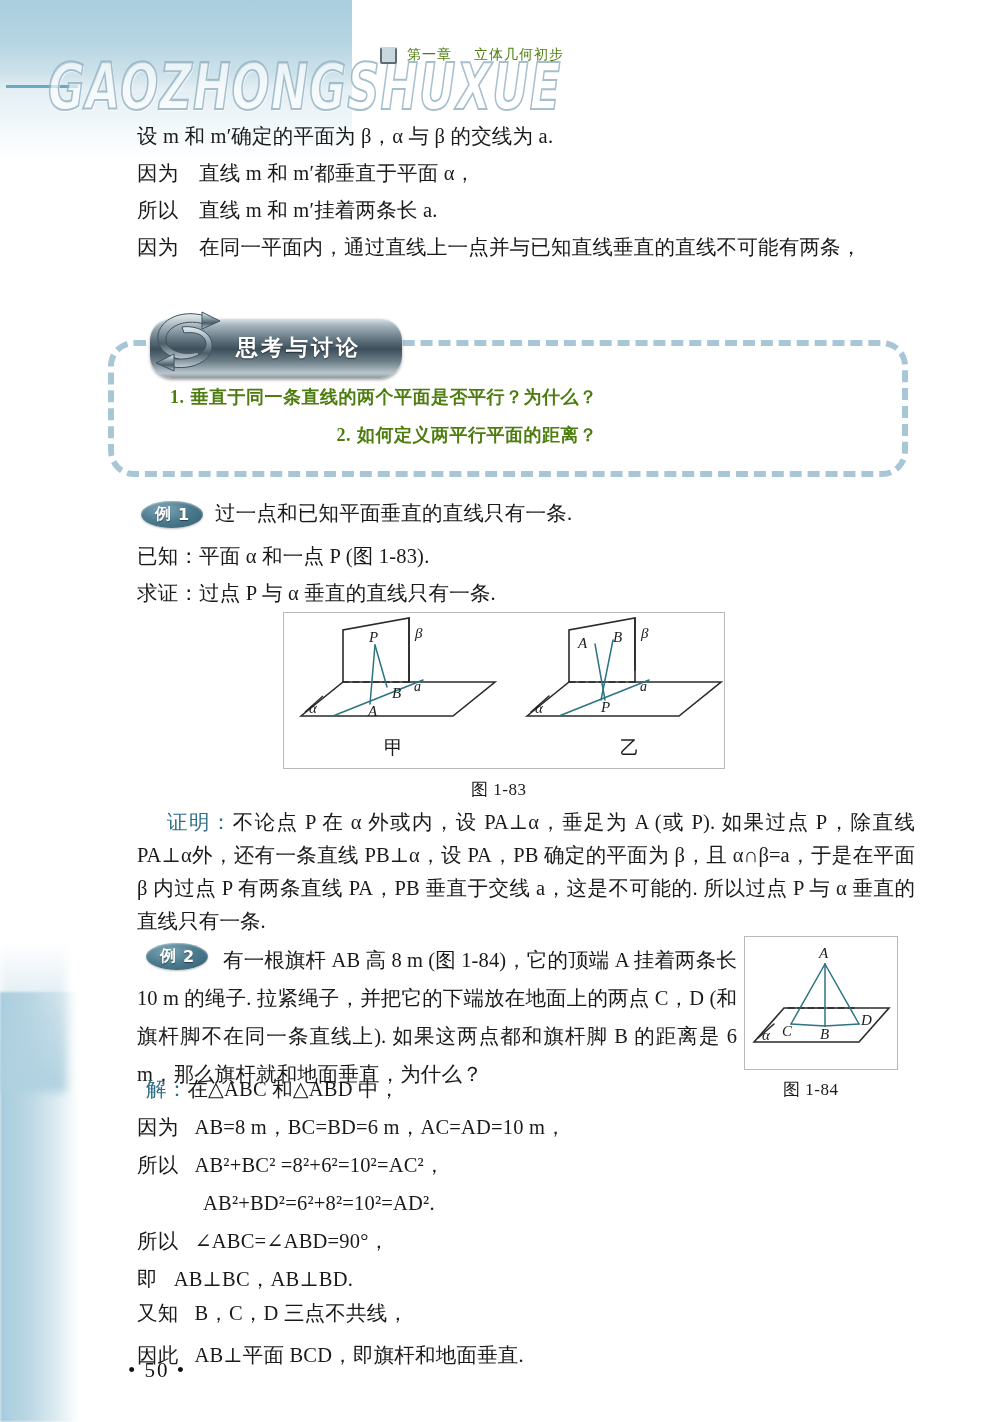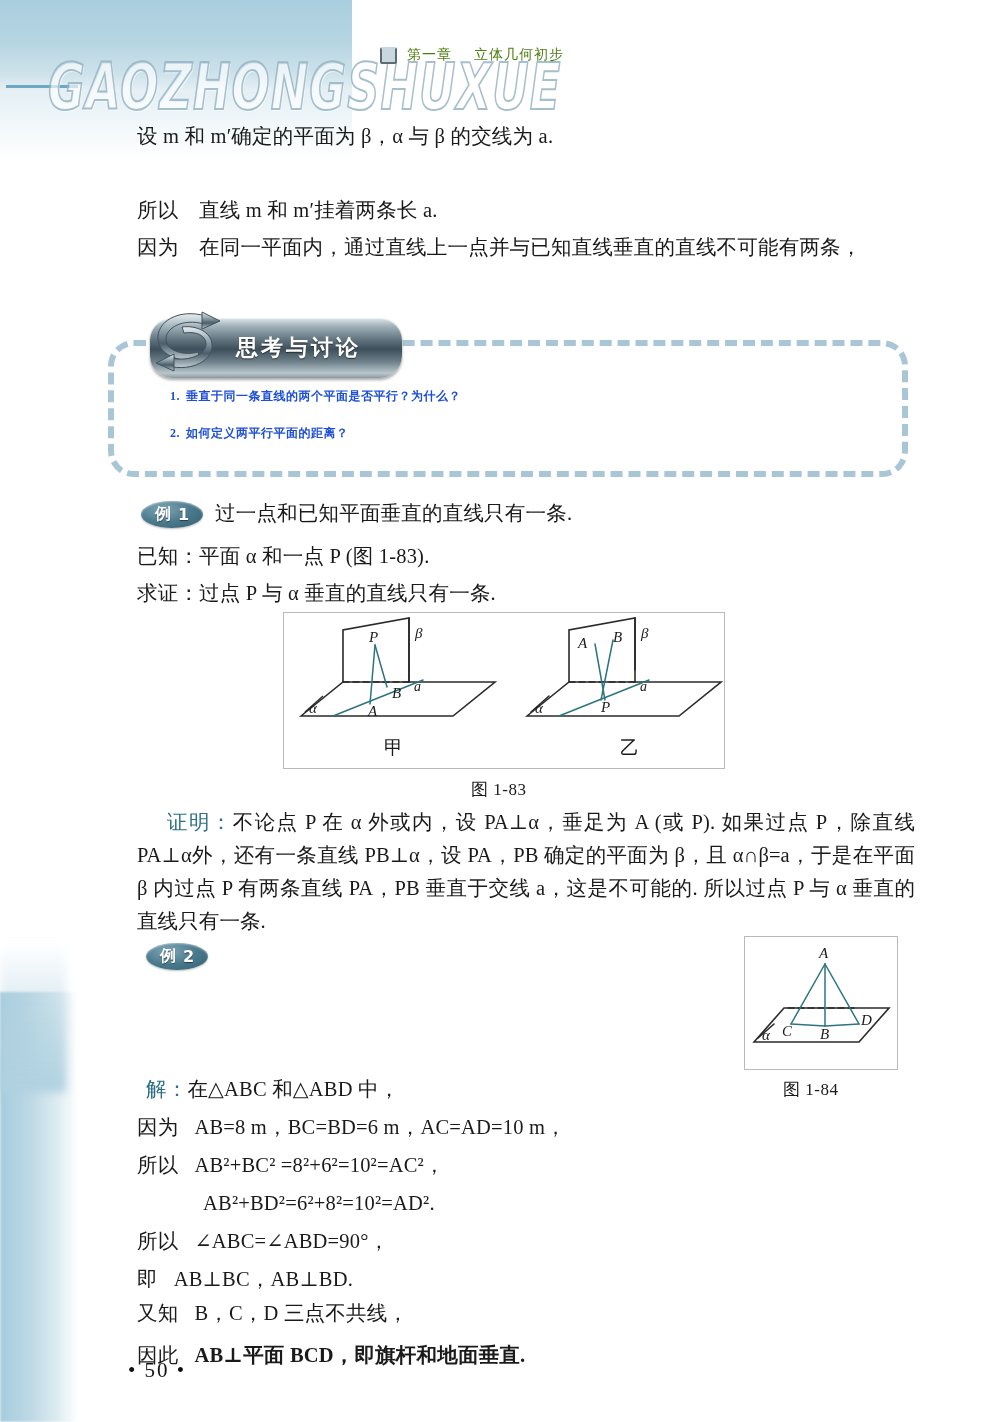--- a/index.html
+++ b/index.html
@@ -100,23 +100,23 @@
     font-size:22px;font-weight:700;color:#ffffff;letter-spacing:3px;
     text-shadow:0 1px 1px rgba(0,0,0,.55);
   }
   .swirl{
     position:absolute;left:148px;top:310px;width:100px;height:62px;
   }
   .think-items{
     position:absolute;left:170px;top:378px;
   }
   .think-items div{
-    font-size:12px;line-height:37px;letter-spacing:.5px;
-    font-family:"DejaVu Sans","Liberation Sans",sans-serif;
-    font-weight:600;color:#1d4ed8;
+    font-size:18px;line-height:37px;letter-spacing:.5px;
+    font-family:"DejaVu Sans","Liberation Sans",sans-serif;
+    font-weight:600;color:#4d7c0f;text-align:right;
   }
   .think-items .num{font-family:"Liberation Serif",serif;font-weight:700;margin-right:6px;}
 
   
   .ex-badge{
     position:absolute;
     width:62px;height:27px;border-radius:50%;
     background:radial-gradient(ellipse at 36% 30%,#7fa6b6 0%,#4c7b8e 48%,#2f5e71 100%);
     box-shadow:inset 0 1px 2px rgba(255,255,255,.45),0 1px 2px rgba(0,0,0,.25);
     display:flex;align-items:center;justify-content:center;gap:7px;
@@ -163,20 +163,21 @@
 <div class="header">
   <div class="sq"></div>
   <div class="htxt">
     <span class="chap">第一章</span><span>立体几何初步</span>
   </div>
 </div>
 
 <div class="page-body">
 
   <div class="line" style="left:137px;top:126px;">设 m 和 m′确定的平面为 β，α 与 β 的交线为 a.</div>
+  <div class="line" style="left:137px;top:163px;">因为　直线 m 和 m′都垂直于平面 α，</div>
   <div class="line" style="left:137px;top:200px;">所以　直线 m 和 m′挂着两条长 a.</div>
   <div class="line" style="left:137px;top:237px;">因为　在同一平面内，通过直线上一点并与已知直线垂直的直线不可能有两条，</div>
 
   <div class="think-box"></div>
 
   <div class="think-badge">
     <span class="label">思考与讨论</span>
   </div>
   <svg class="swirl" viewBox="0 0 100 62">
     <defs>
@@ -272,20 +273,21 @@
   <div class="fig-cap" style="left:471px;top:778px;">图 1-83</div>
 
   <div class="para" style="left:137px;top:806px;width:778px;text-indent:30px;text-align:justify;">
     <span class="kw">证明：</span><span>不论点 P 在 α 外或内，设 PA⊥α，垂足为 A (或 P). 如果过点 P，除直线 PA⊥α外，还有一条直线 PB⊥α，设 PA，PB 确定的平面为 β，且 α∩β=a，于是在平面 β 内过点 P 有两条直线 PA，PB 垂直于交线 a，这是不可能的. 所以过点 P 与 α 垂直的直线只有一条.</span>
   </div>
 
   <div class="ex-badge" style="left:146px;top:943px;">
     <span>例</span>
     <span>2</span>
   </div>
+  <div class="para" style="left:137px;top:941px;width:600px;text-indent:86px;line-height:38px;text-align:justify;">有一根旗杆 AB 高 8 m (图 1-84)，它的顶端 A 挂着两条长 10 m 的绳子. 拉紧绳子，并把它的下端放在地面上的两点 C，D (和旗杆脚不在同一条直线上). 如果这两点都和旗杆脚 B 的距离是 6 m，那么旗杆就和地面垂直，为什么？</div>
 
   <div class="fig-frame" style="left:744px;top:936px;width:152px;height:132px;"></div>
   <svg style="position:absolute;left:744px;top:936px;" width="152" height="132">
     <g stroke="#2a2a2a" stroke-width="1.6" fill="none" stroke-linecap="round">
       <polygon points="10,106 40,72 145,72 115,106"></polygon>
       <path d="M44,72 L110,72" stroke-dasharray="6,4" stroke="#2a2a2a"></path>
       <path d="M14,102 L30,88"></path>
     </g>
     <g stroke="#2c7480" stroke-width="1.5" fill="none" stroke-linecap="round">
       <path d="M81,28 L81,90"></path>
@@ -317,17 +319,17 @@
   <div class="line" style="left:137px;top:1231px;">
     <span>所以</span><span style="margin-left:16px;">∠ABC=∠ABD=90°，</span>
   </div>
   <div class="line" style="left:137px;top:1269px;">
     <span>即</span><span style="margin-left:16px;">AB⊥BC，AB⊥BD.</span>
   </div>
   <div class="line" style="left:137px;top:1303px;font-family:Liberation Serif, serif;">
     <span>又知</span><span style="margin-left:16px;">B，C，D 三点不共线，</span>
   </div>
   <div class="line" style="left:137px;top:1345px;">
-    <span>因此</span><span style="margin-left:16px;font-weight:bold;">AB⊥平面 BCD，即旗杆和地面垂直.</span>
+    <span>因此</span><span style="margin-left:16px;">AB⊥平面 BCD，即旗杆和地面垂直.</span>
   </div>
 
   <div class="footer">• 50 •</div>
 </div>
 
 </body></html>

